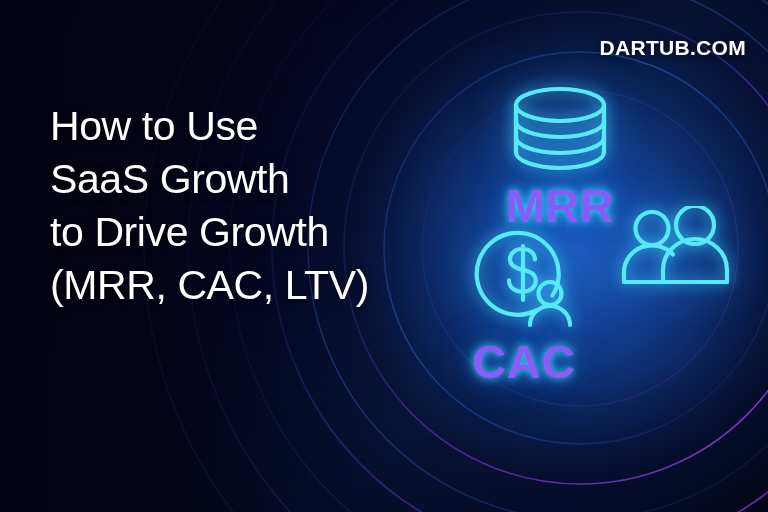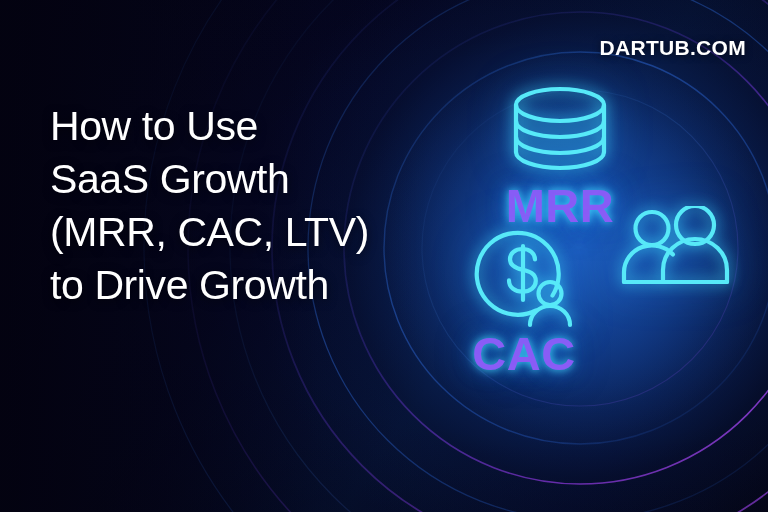--- a/index.html
+++ b/index.html
@@ -113,21 +113,21 @@
     text-shadow:
       0 0 8px rgba(70,225,255,0.95),
       0 0 20px rgba(36,150,255,0.75),
       0 0 36px rgba(22,104,220,0.5);
   }
 
   #metric-mrr { left: 500px; top: 84px; }
   #metric-mrr .mlabel { font-size: 47px; margin-top: 6px; }
 
   #metric-cac { left: 466px; top: 228px; }
-  #metric-cac .mlabel { font-size: 47px; margin-top: 2px; }
+  #metric-cac .mlabel { font-size: 47px; margin-top: 10px; }
 
   #metric-ltv { left: 616px; top: 206px; }
   #metric-ltv .mlabel { font-size: 47px; margin-top: 4px; }
 </style>
 </head>
 <body>
 
 <div id="canvas">
 
   <div class="bg-base"></div>
@@ -166,22 +166,22 @@
     </g>
   </svg>
 
   <div class="bg-vignette"></div>
 
   <div class="logo">DARTUB.COM</div>
 
   <div class="title">
     <span class="tline">How to Use</span>
     <span class="tline">SaaS Growth</span>
+    <span class="tline">to Drive Growth</span>
     <span class="tline">(MRR, CAC, LTV)</span>
-    <span class="tline">to Drive Growth</span>
   </div>
 
   <div class="metric" id="metric-mrr">
     <svg class="glyph" width="120" height="92" viewBox="0 0 120 92">
       <g fill="none" stroke="#57e9f8" stroke-width="4.2" stroke-linecap="round" stroke-linejoin="round">
         <ellipse cx="60" cy="21" rx="44" ry="16"></ellipse>
         <path d="M16 21 V 68"></path>
         <path d="M104 21 V 68"></path>
         <path d="M16 68 a 44 16 0 0 0 88 0"></path>
         <path d="M16 37 a 44 16 0 0 0 88 0"></path>

